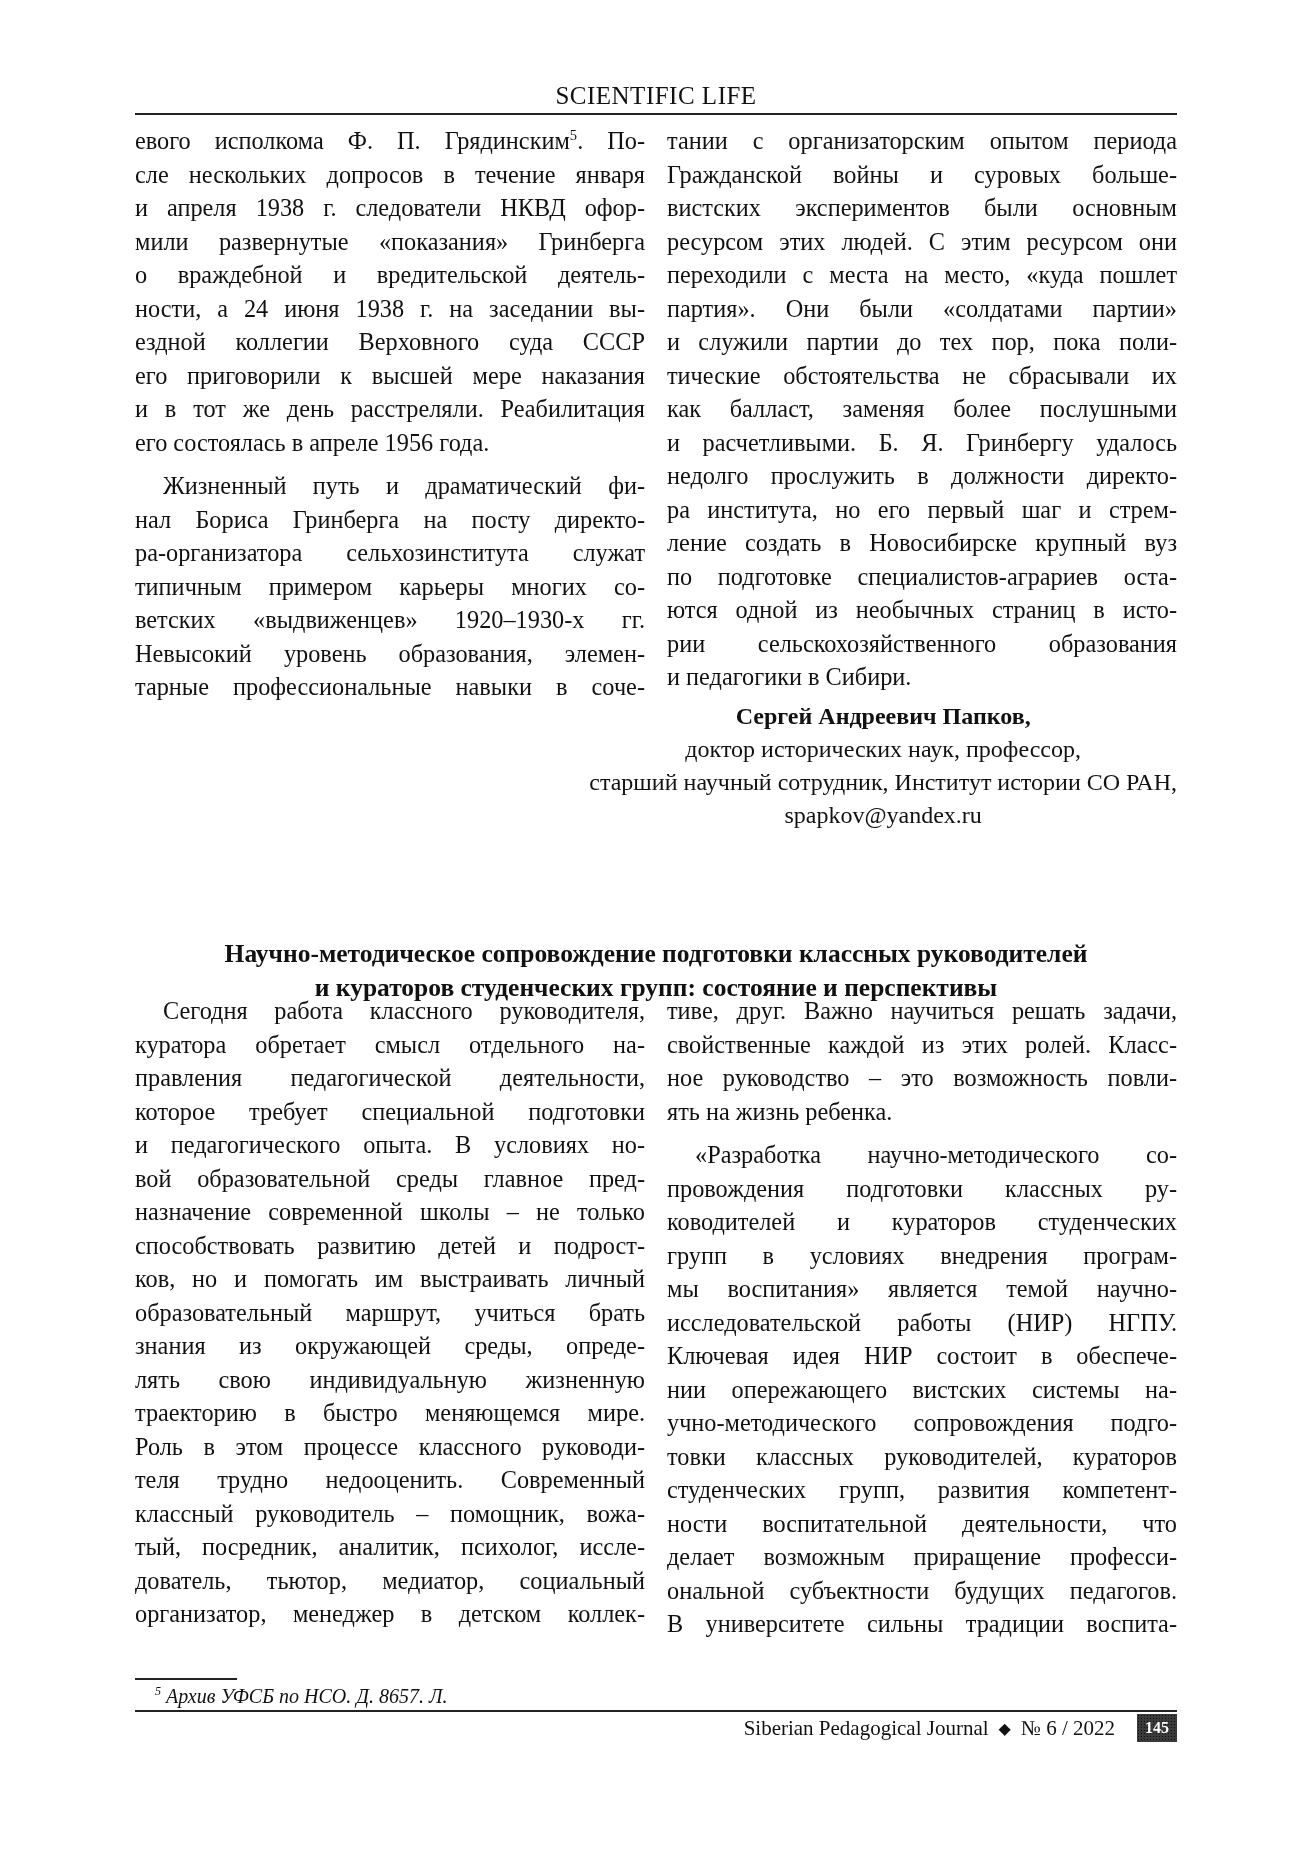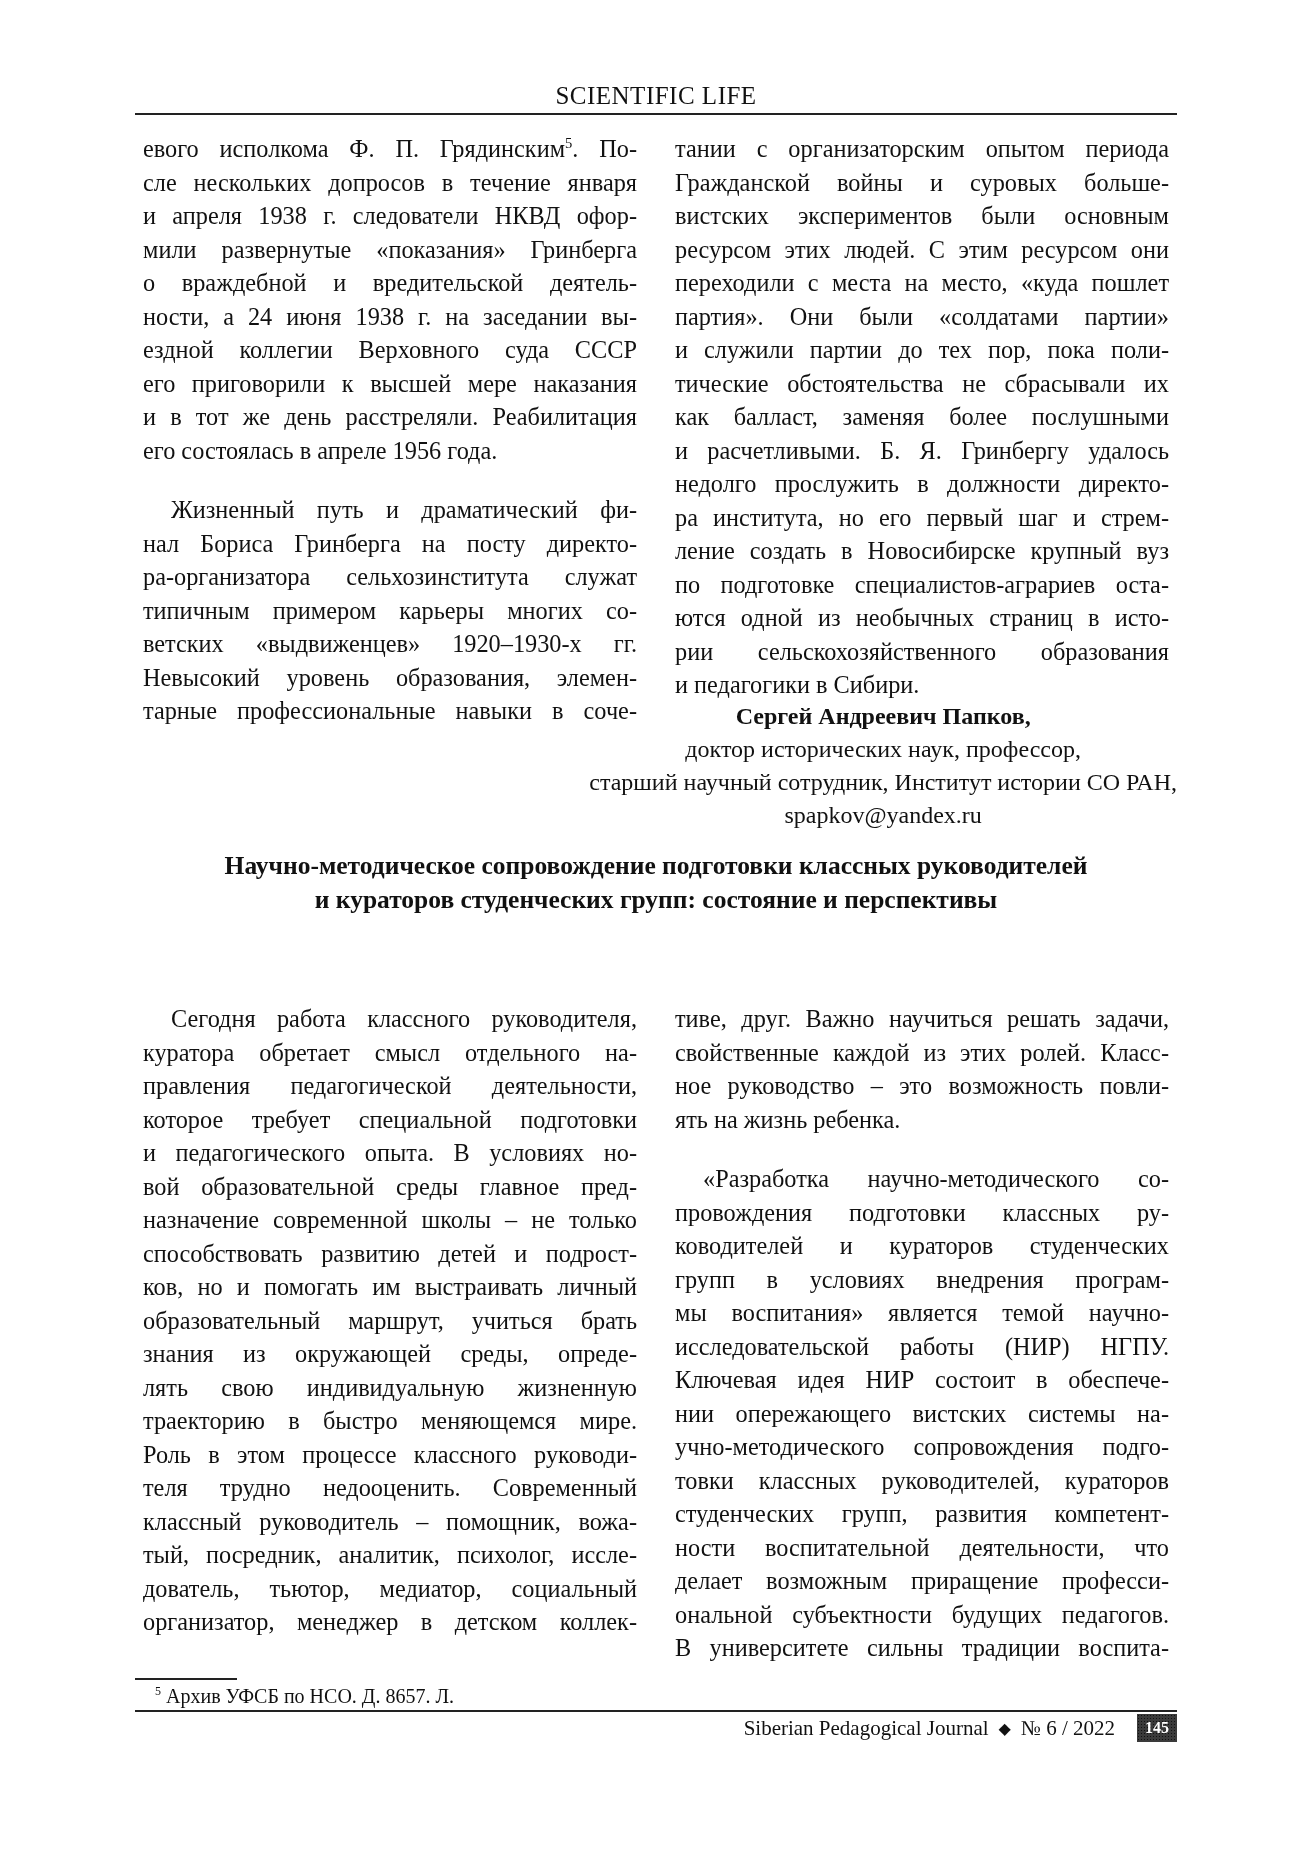--- a/index.html
+++ b/index.html
@@ -12,43 +12,43 @@
     text-align: center; font-size: 25px; letter-spacing: 0.5px; line-height: 28px;
   }
   .head-rule {
     position: absolute; left: 135px; top: 113px; width: 1042px; height: 0;
     border-top: 2px solid #222;
   }
   .col {
     position: absolute; width: 510px; font-size: 24.3px; line-height: 33.5px;
     text-align: justify; hyphens: none;
   }
-  .col p { margin: 8px; }
+  .col p { margin: 0; }
   .col .spacer { height: 10px; }
   .line { display: block; text-align: justify; text-align-last: justify; white-space: nowrap; }
   .line.last { text-align-last: left; }
   .col-a1 { left: 135px; top: 124px; }
   .col-b1 { left: 667px; top: 124px; }
   .col-a2 { left: 135px; top: 994px; font-family: Liberation Serif, serif; }
   .col-b2 { left: 667px; top: 994px; }
   .author {
     position: absolute; right: 123px; top: 700px; text-align: center;
     font-size: 24px; line-height: 33px;
   }
   .author .name { font-weight: bold; }
   .article-title {
-    position: absolute; left: 135px; top: 849px; width: 1042px;
+    position: absolute; left: 135px; top: 937px; width: 1042px;
     text-align: center; font-weight: bold; font-size: 25.5px; line-height: 34px;
   }
   .fn-rule {
     position: absolute; left: 135px; top: 1678px; width: 102px; height: 0;
     border-top: 2px solid #222;
   }
   .footnote {
-    position: absolute; left: 155px; top: 1683px; font-size: 20px; line-height: 26px;
+    position: absolute; left: 155px; top: 1683px; font-size: 20px; line-height: 26px; font-style: italic;
   }
   sup { font-size: 60%; line-height: 0; vertical-align: super; }
   .foot-rule {
     position: absolute; left: 135px; top: 1710px; width: 1042px; height: 0;
     border-top: 2px solid #222;
   }
   .footer {
     position: absolute; right: 123px; top: 1714px; height: 28px;
     display: flex; align-items: center; gap: 10px; font-size: 21px;
   }

